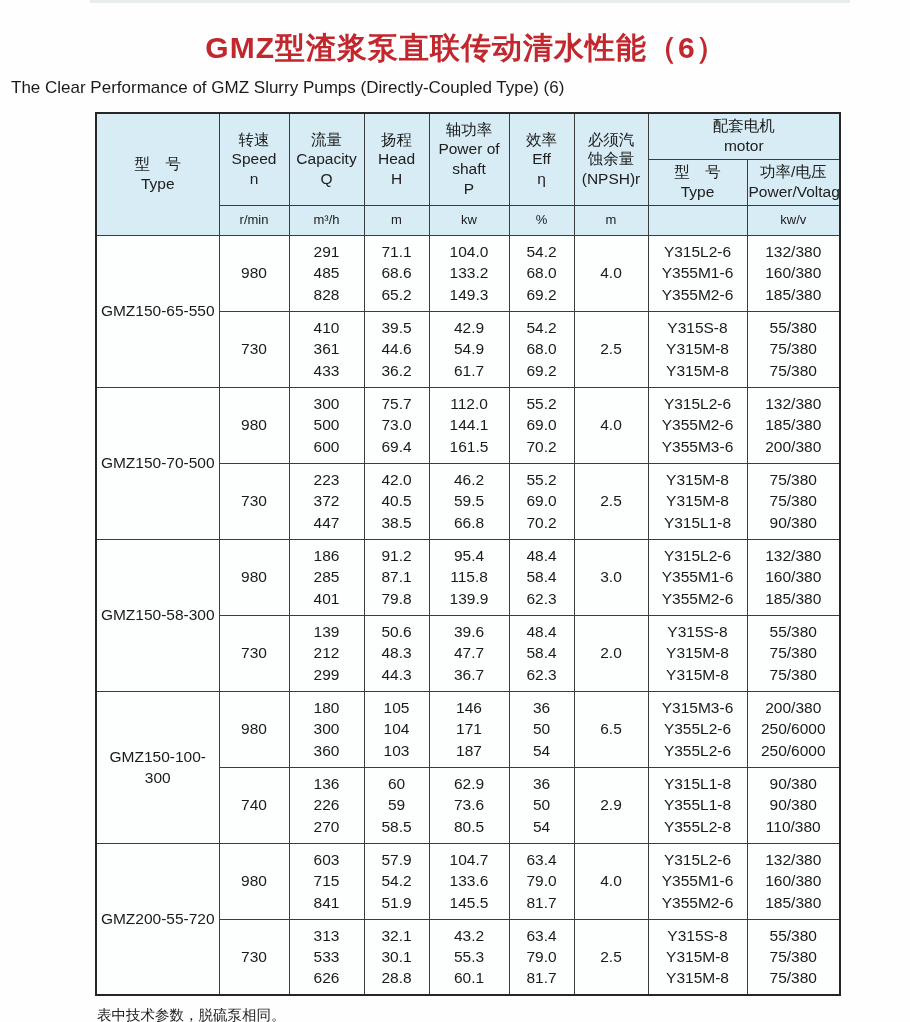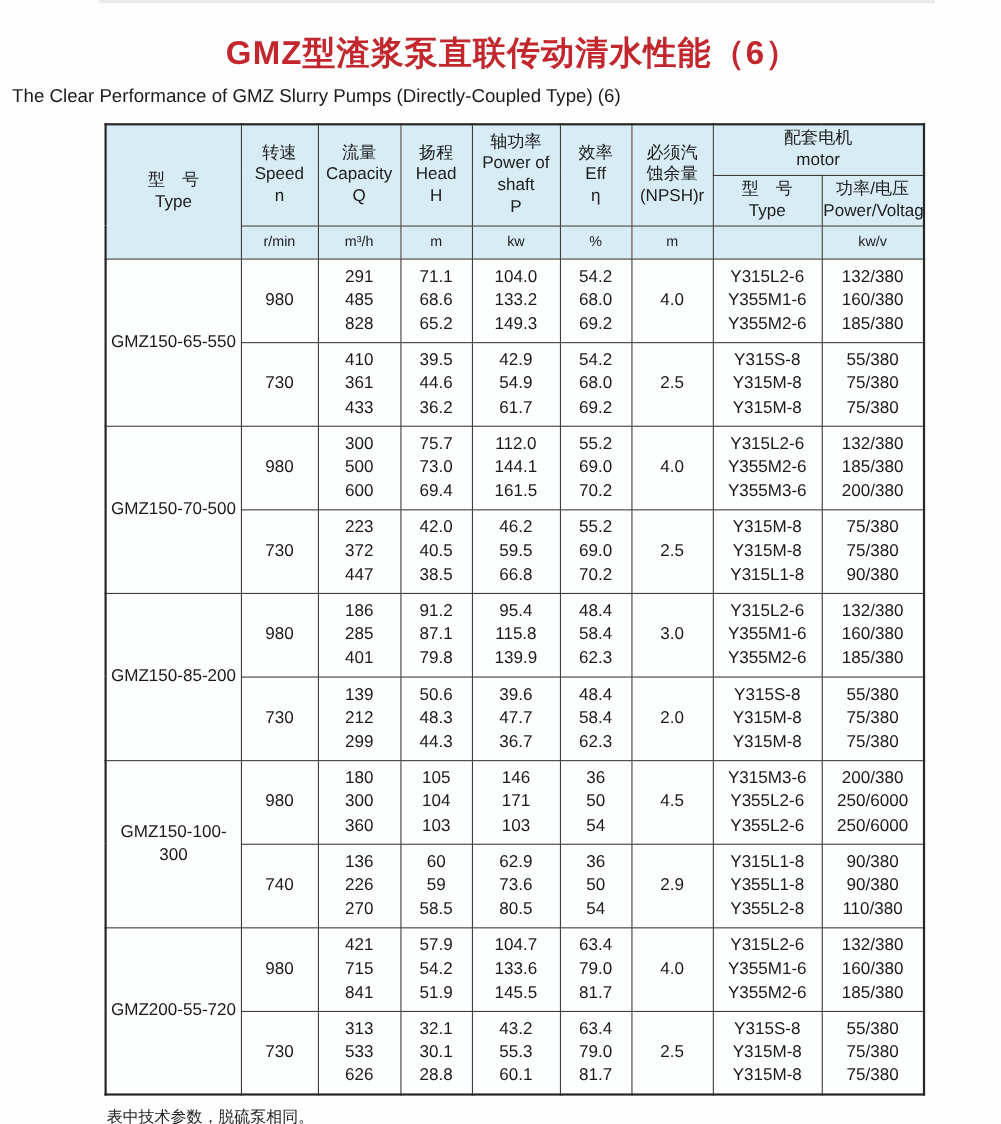--- a/index.html
+++ b/index.html
@@ -217,21 +217,21 @@
 70.2</td>
           <td class="pre">2.5</td>
           <td class="pre">Y315M-8
 Y315M-8
 Y315L1-8</td>
           <td class="pre">75/380
 75/380
 90/380</td>
         </tr>
         <tr>
-          <td rowspan="2" class="type-cell">GMZ150-85-200</td>
+          <td rowspan="2" class="type-cell">GMZ150-58-300</td>
           <td class="pre">980</td>
           <td class="pre">186
 285
 401</td>
           <td class="pre">91.2
 87.1
 79.8</td>
           <td class="pre">95.4
 115.8
 139.9</td>
@@ -272,25 +272,25 @@
           <td rowspan="2" class="type-cell">GMZ150-100-300</td>
           <td class="pre">980</td>
           <td class="pre">180
 300
 360</td>
           <td class="pre">105
 104
 103</td>
           <td class="pre">146
 171
-103</td>
+187</td>
           <td class="pre">36
 50
 54</td>
-          <td class="pre">4.5</td>
+          <td class="pre">6.5</td>
           <td class="pre">Y315M3-6
 Y355L2-6
 Y355L2-6</td>
           <td class="pre">200/380
 250/6000
 250/6000</td>
         </tr>
         <tr>
           <td class="pre">740</td>
           <td class="pre">136
@@ -309,21 +309,21 @@
           <td class="pre">Y315L1-8
 Y355L1-8
 Y355L2-8</td>
           <td class="pre">90/380
 90/380
 110/380</td>
         </tr>
         <tr>
           <td rowspan="2" class="type-cell">GMZ200-55-720</td>
           <td class="pre">980</td>
-          <td class="pre">421
+          <td class="pre">603
 715
 841</td>
           <td class="pre">57.9
 54.2
 51.9</td>
           <td class="pre">104.7
 133.6
 145.5</td>
           <td class="pre">63.4
 79.0

